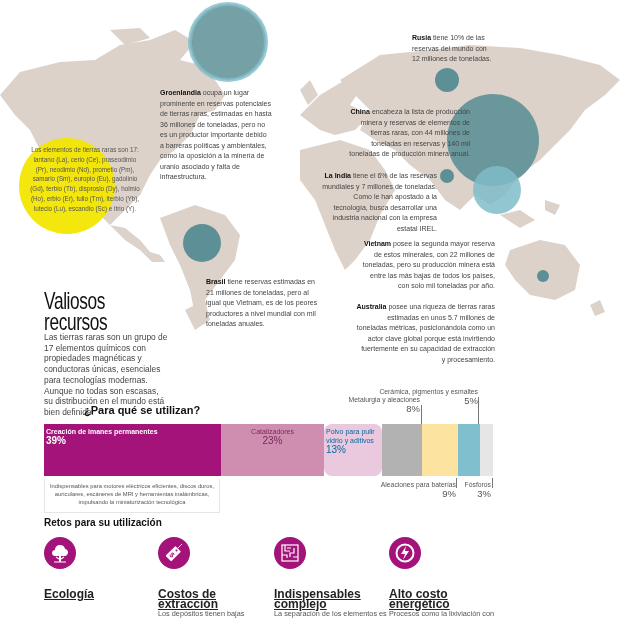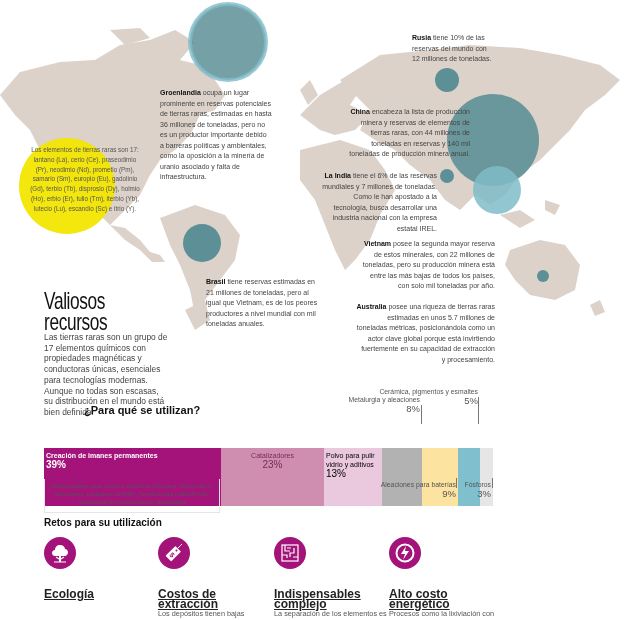--- a/index.html
+++ b/index.html
@@ -5,21 +5,21 @@
   html,body{margin:0;padding:0;background:#fff;}
   body{width:625px;height:620px;position:relative;overflow:hidden;font-family:"Liberation Sans",sans-serif;color:#333;}
   .map{position:absolute;left:0;top:0;width:625px;height:330px;}
   .note{position:absolute;font-size:7px;line-height:10.5px;color:#444;}
   .note b{color:#111;font-weight:bold;}
   .right{text-align:right;}
   .yellow-note{position:absolute;left:30px;top:145px;width:110px;text-align:center;font-size:6.3px;line-height:9.8px;color:#555;}
   .title{position:absolute;left:44px;top:290px;font-family:"Liberation Sans",sans-serif;font-size:24px;line-height:21px;color:#111;transform:scaleX(0.72);transform-origin:left top;letter-spacing:-0.5px;}
   .intro{position:absolute;left:44px;top:332px;width:125px;font-size:8.4px;line-height:10.7px;color:#444;}
   .sec-h{position:absolute;font-weight:bold;font-size:11px;color:#111;}
-  .bar{position:absolute;top:448px;height:58px;}
+  .bar{position:absolute;top:424px;height:52px;}
   .bar-lbl{font-size:7px;line-height:9px;padding:3px 2px;}
   .bar-pct{font-size:10px;line-height:10px;}
   .ext{position:absolute;font-size:6.8px;color:#555;text-align:right;}
   .extp{font-size:9.5px;color:#555;}
   .line{position:absolute;background:#777;width:1px;}
   .desc39{position:absolute;left:44px;top:479px;width:176px;height:34px;border:1px solid #e5e5e5;border-top:none;text-align:center;font-size:5.8px;line-height:8px;color:#555;padding-top:3px;box-sizing:border-box;}
   .card{position:absolute;top:537px;width:115px;}
   .icon-circ{width:32px;height:32px;border-radius:50%;background:#a3137a;display:flex;align-items:center;justify-content:center;}
   .card-t{font-size:12px;font-weight:bold;color:#222;margin-top:20px;line-height:10px;text-decoration:underline;}
   .card-d{font-size:7.3px;color:#555;line-height:9.5px;}
@@ -95,21 +95,21 @@
 <div class="intro">Las tierras raras son un grupo de 17 elementos químicos con propiedades magnéticas y conductoras únicas, esenciales para tecnologías modernas. Aunque no todas son escasas, su distribución en el mundo está bien definida.</div>
 
 <div class="sec-h" style="left:44px;top:404px;margin-left:40px;">¿Para qué se utilizan?</div>
 
 <div class="bar" style="left:44px;width:177px;background:#a3137a;color:#fff;">
   <div class="bar-lbl" style="font-weight:bold;"><span>Creación de imanes permanentes</span><div class="bar-pct" style="font-weight:bold;">39%</div></div>
 </div>
 <div class="bar" style="left:221px;width:103px;background:#cf8db0;color:#7a2a5a;text-align:center;">
   <div class="bar-lbl"><span>Catalizadores</span><div class="bar-pct">23%</div></div>
 </div>
-<div class="bar" style="left:324px;width:58px;background:#eac8de;color:#000000;">
+<div class="bar" style="left:324px;width:58px;background:#eac8de;color:#0369a1;border-radius:8px;">
   <div class="bar-lbl"><span>Polvo para pulir vidrio y aditivos</span><div class="bar-pct">13%</div></div>
 </div>
 <div class="bar" style="left:382px;width:40px;background:#b2b2b2;"></div>
 <div class="bar" style="left:422px;width:36px;background:#fde3a0;"></div>
 <div class="bar" style="left:458px;width:22px;background:#7fbfce;"></div>
 <div class="bar" style="left:480px;width:13px;background:#e6e6e6;"></div>
 
 <div class="ext" style="left:330px;top:396px;width:90px;">
   <div>Metalurgia y aleaciones</div>
     <div class="extp">8%</div>

